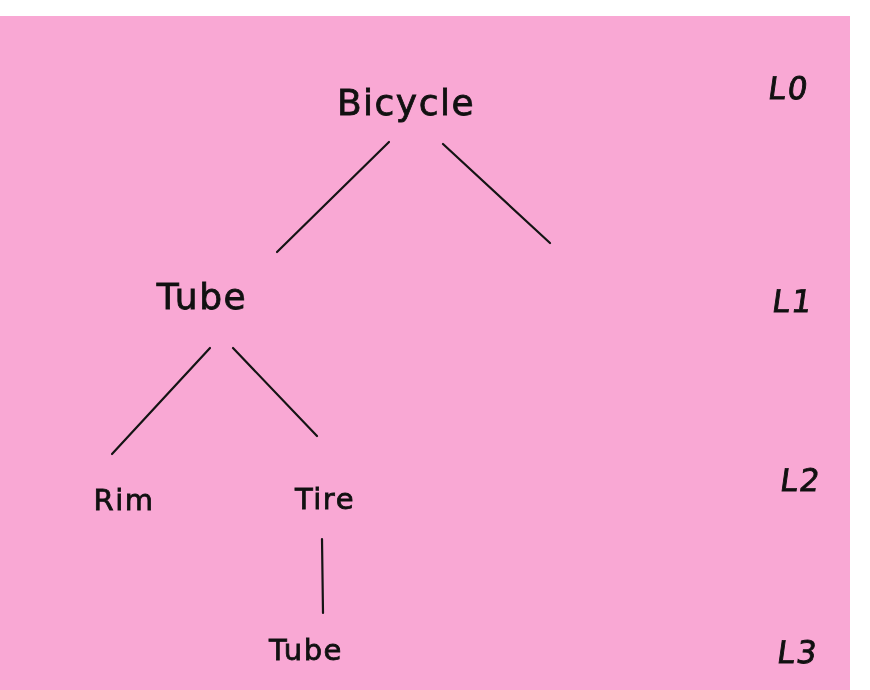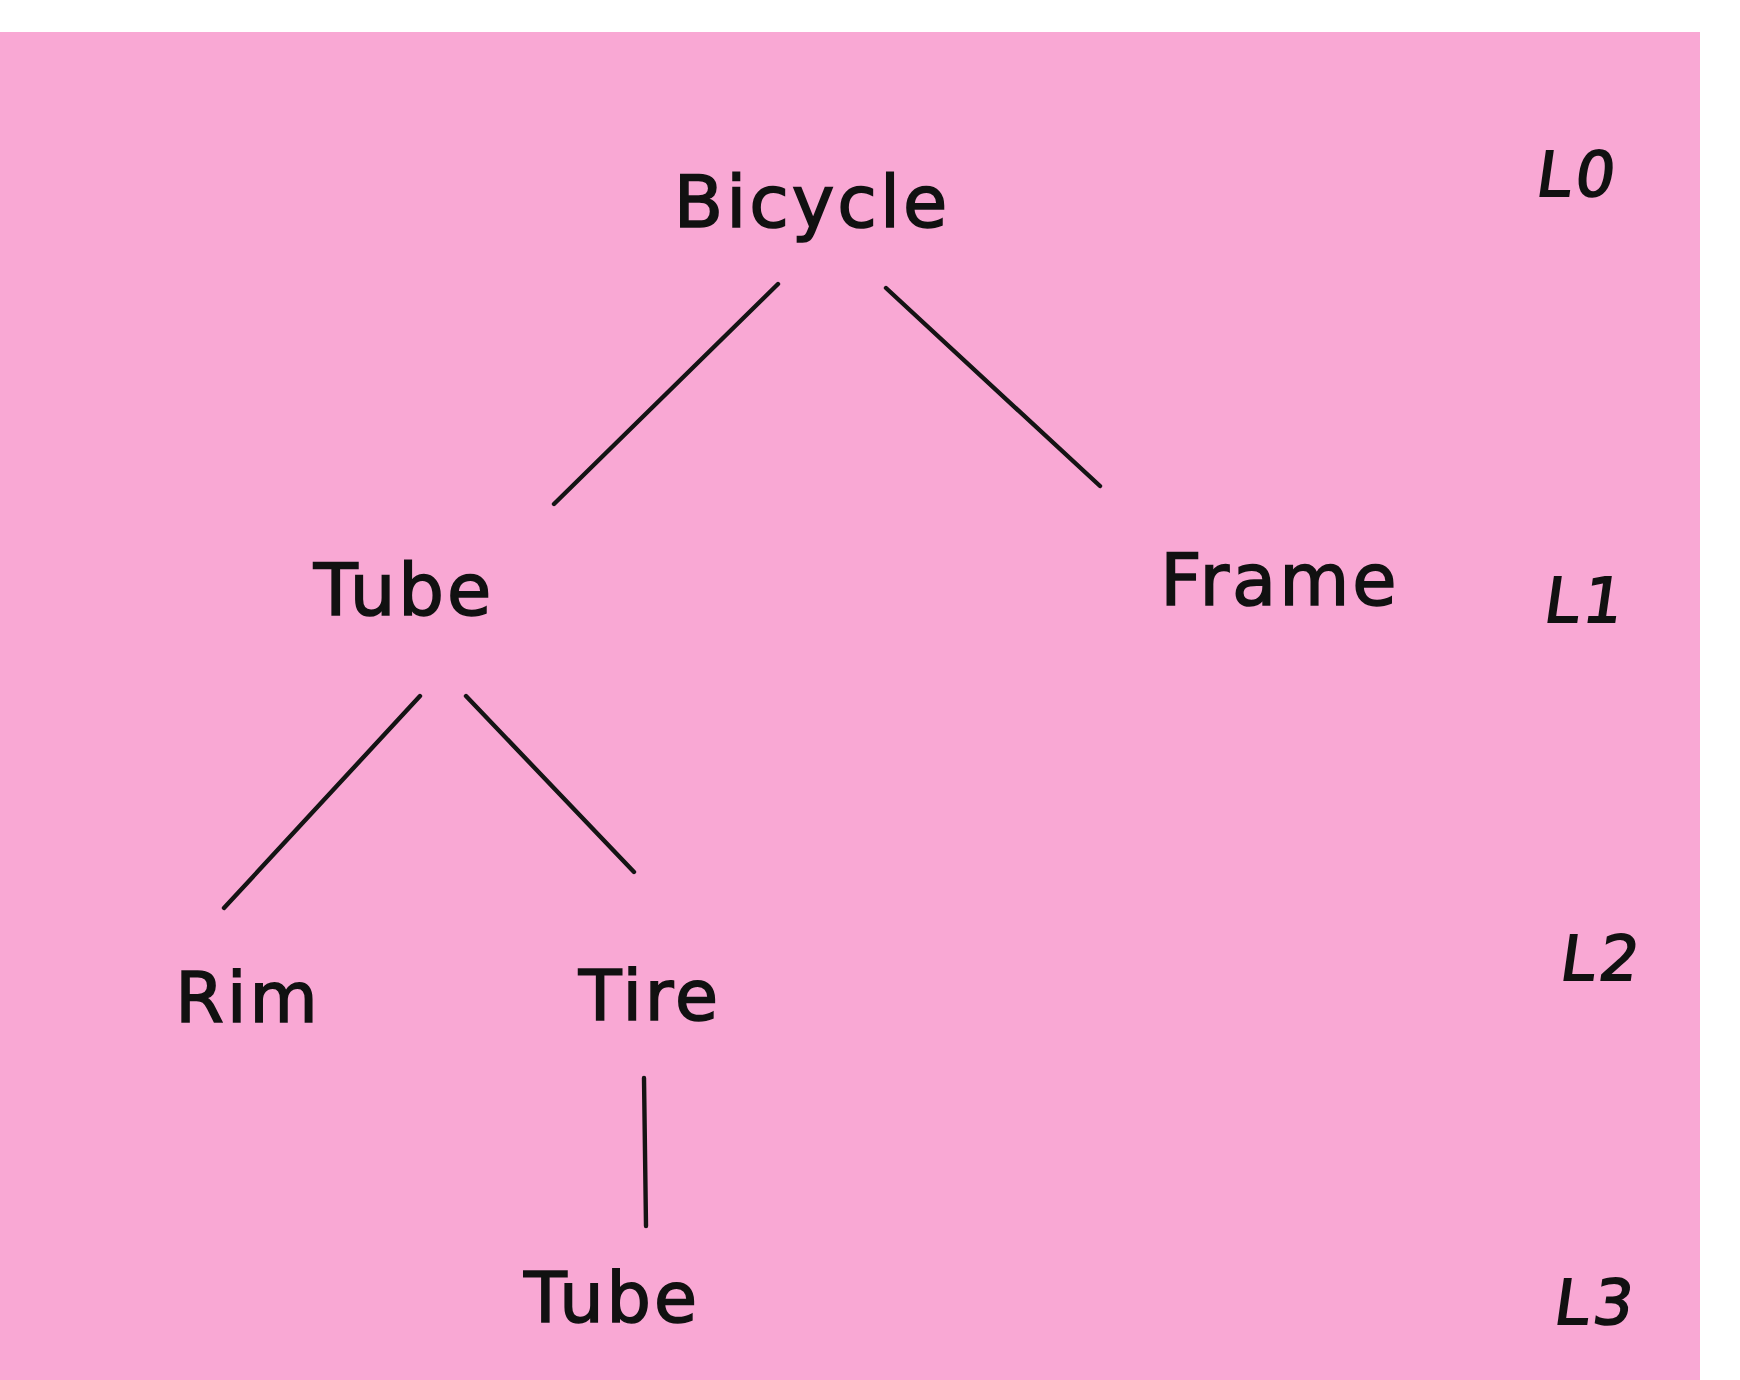--- a/index.html
+++ b/index.html
@@ -32,21 +32,21 @@
   .node {
     position: absolute;
     transform: translate(-50%, -50%);
     font-size: 36px;
     color: #111111;
     white-space: nowrap;
     letter-spacing: 1.5px;
     -webkit-text-stroke: 0.8px #111111;
   }
   .node.small {
-    font-size: 35px;
+    font-size: 29px;
   }
   .level-label {
     position: absolute;
     transform: translate(-50%, -50%) skewX(-8deg);
     font-size: 31px;
     color: #111111;
     white-space: nowrap;
     letter-spacing: 2px;
     -webkit-text-stroke: 0.9px #111111;
   }
@@ -71,21 +71,20 @@
   <svg class="edges-svg" viewBox="0 0 870 690" aria-hidden="true">
     <line class="edge" x1="389" y1="126" x2="277" y2="236"></line>
     <line class="edge" x1="443" y1="128" x2="550" y2="227"></line>
     <line class="edge" x1="210" y1="332" x2="112" y2="438"></line>
     <line class="edge" x1="233" y1="332" x2="317" y2="420"></line>
     <line class="edge" x1="322" y1="523" x2="323" y2="597"></line>
   </svg>
 
   <div class="node" id="node-bicycle">Bicycle</div>
   <div class="node" id="node-wheel">Tube</div>
-  <div class="node" id="node-frame">Frame</div>
   <div class="node small" id="node-rim">Rim</div>
   <div class="node small" id="node-tire">Tire</div>
   <div class="node small" id="node-tube">Tube</div>
 
   <div class="level-label" id="level-0">L0</div>
   <div class="level-label" id="level-1">L1</div>
   <div class="level-label" id="level-2">L2</div>
   <div class="level-label" id="level-3">L3</div>
 
 </div>

